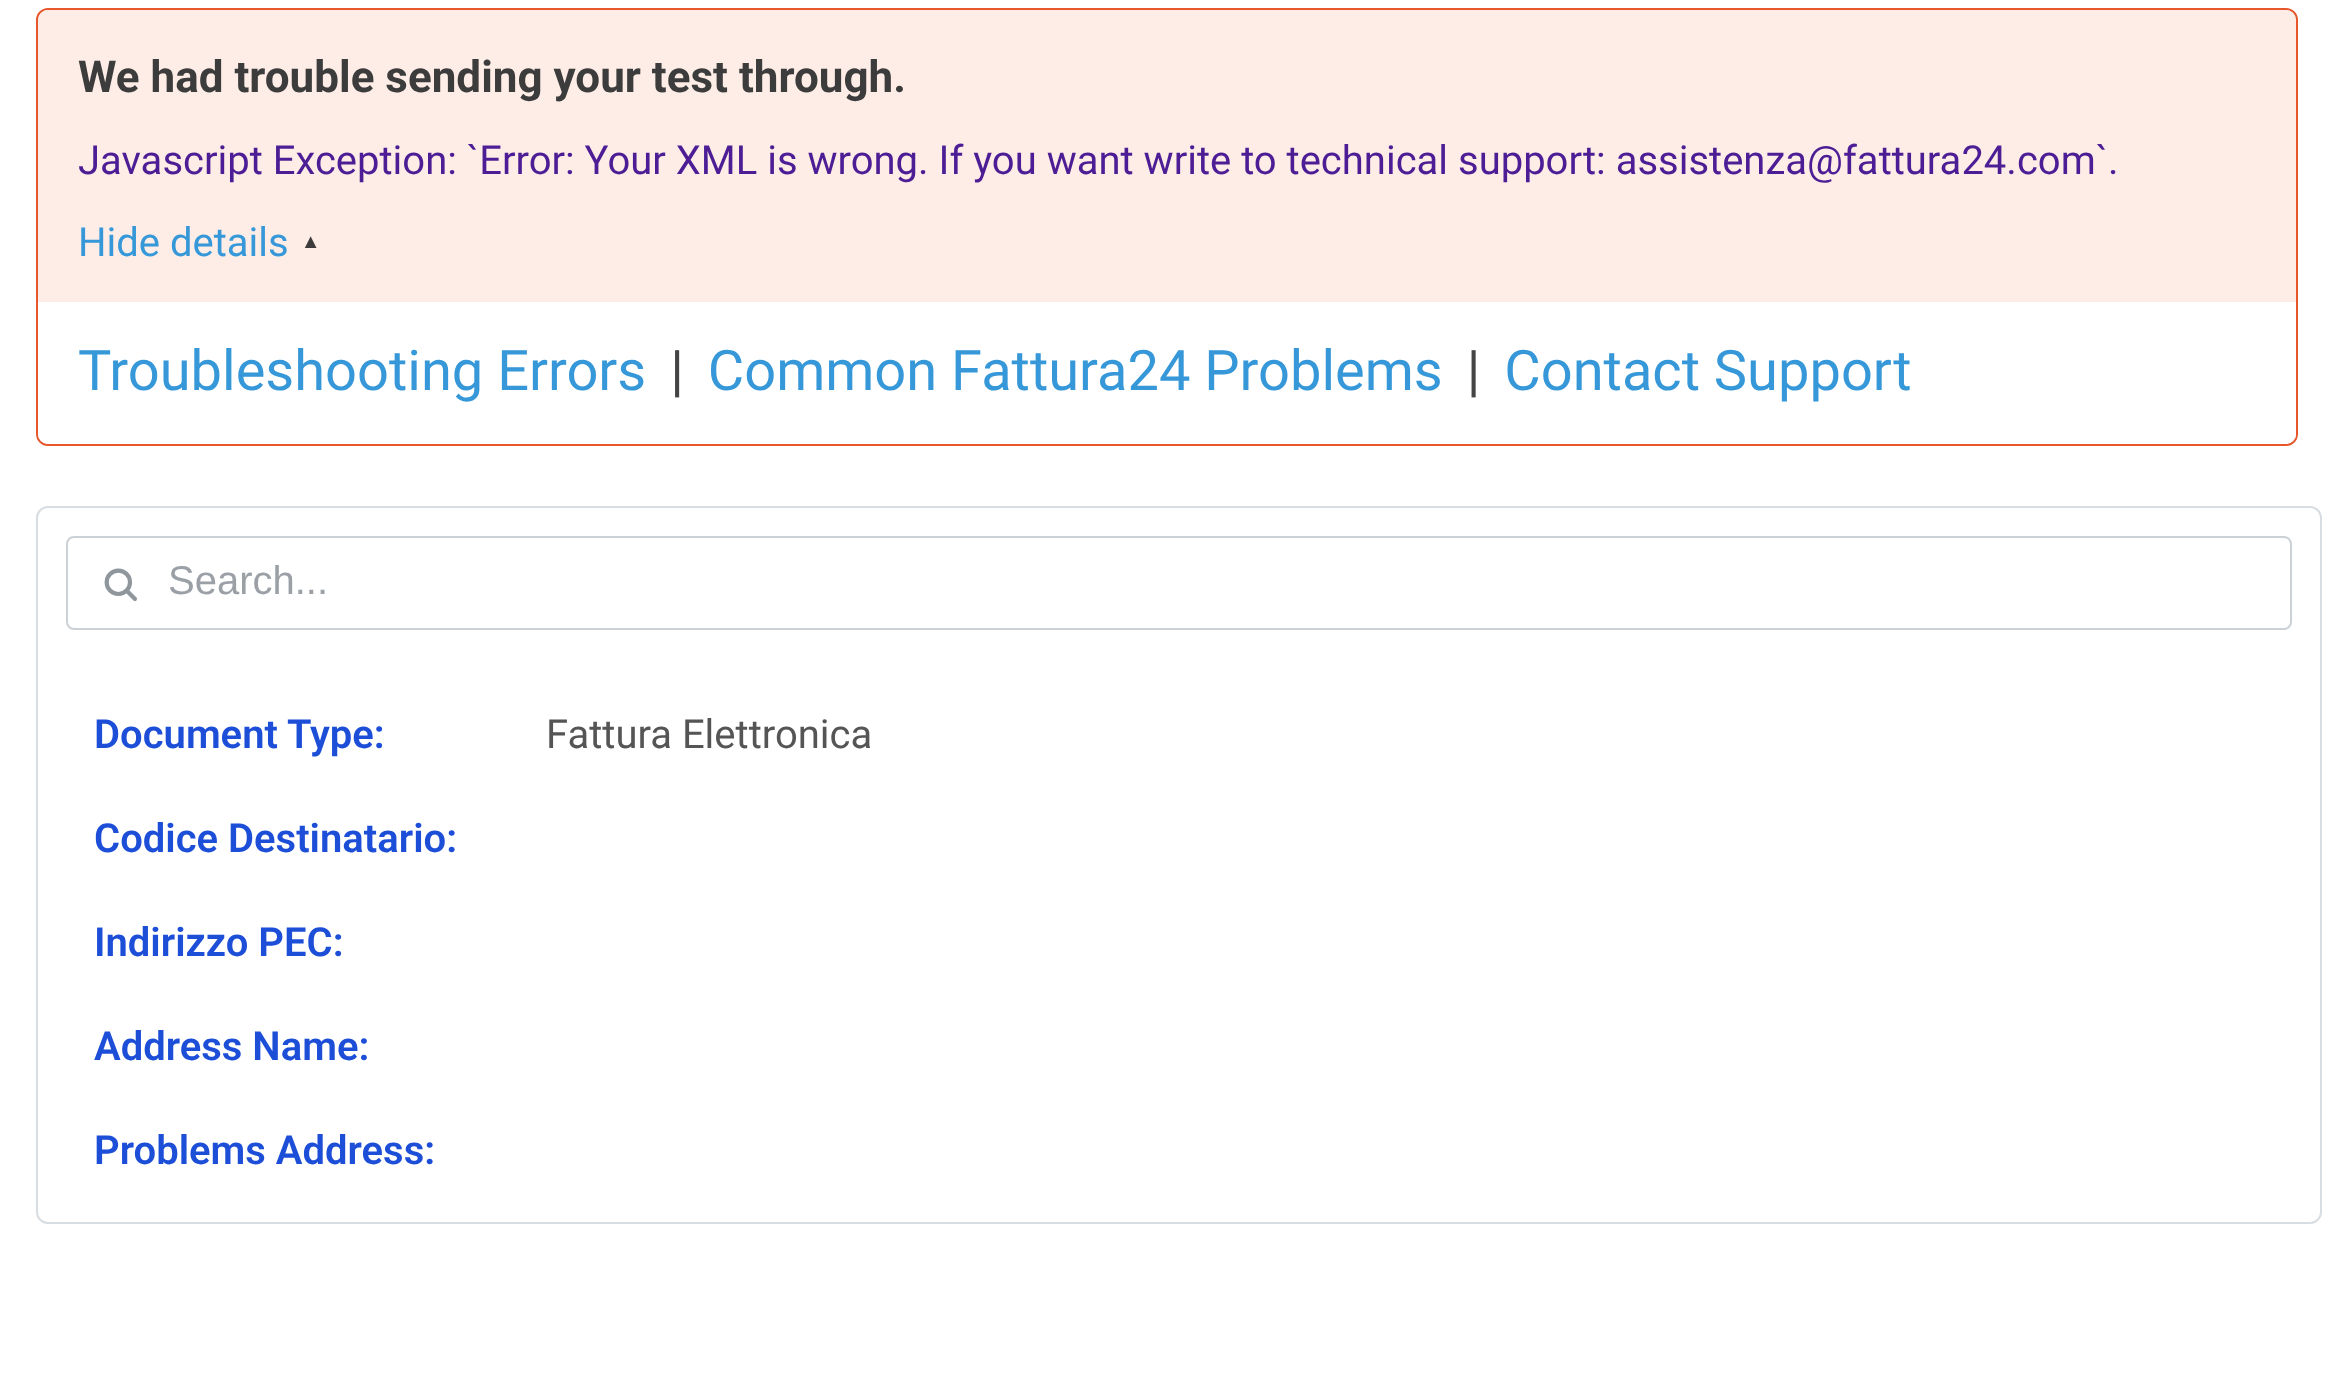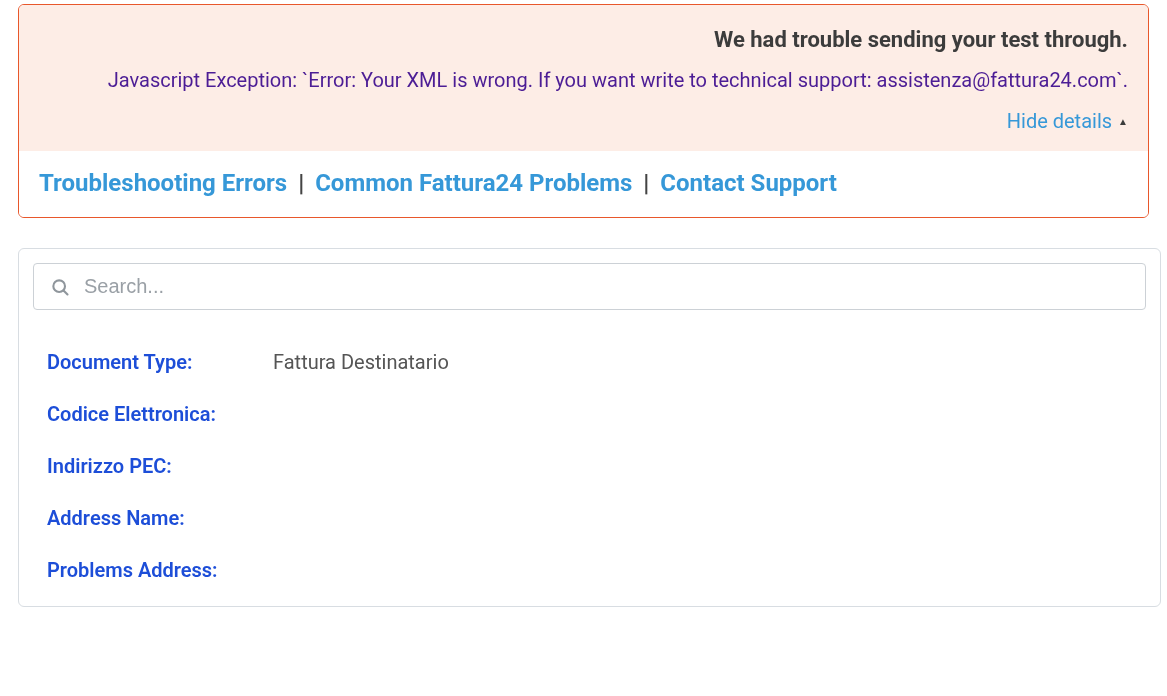--- a/index.html
+++ b/index.html
@@ -15,21 +15,20 @@
     }
     .error-box {
       border: 1.5px solid #e8572b;
       border-radius: 6px;
       margin: 4px 18px 0 18px;
       overflow: hidden;
     }
     .error-top {
       background: #fdede6;
       padding: 22px 20px 18px 20px;
-      text-align: right;
     }
     .error-title {
       font-weight: 700;
       color: #3c3c3c;
       font-size: 22px;
       margin-bottom: 14px;
     }
     .error-message {
       color: #4c1d95;
       font-size: 20px;
@@ -44,23 +43,22 @@
       align-items: center;
       gap: 6px;
     }
     .hide-details .triangle {
       font-size: 10px;
       color: #3c3c3c;
     }
     .error-bottom {
       background: #fff;
       padding: 18px 20px 20px 20px;
-      font-size: 24px;
+      font-size: 28px;
       color: #444;
-      font-weight: bold;
     }
     .error-bottom a {
       color: #3698d8;
       text-decoration: none;
       cursor: pointer;
     }
     .separator {
       color: #444;
       margin: 0 5px;
     }
@@ -137,24 +135,24 @@
   <div class="search-wrap">
     <svg class="search-icon" width="20" height="20" viewBox="0 0 24 24" fill="none" stroke="currentColor" stroke-width="2.5" stroke-linecap="round" stroke-linejoin="round">
       <circle cx="11" cy="11" r="7"></circle>
       <line x1="21" y1="21" x2="16.2" y2="16.2"></line>
     </svg>
     <input type="text" class="search-input" placeholder="Search..." style="">
   </div>
 
   <div class="field-row">
     <span class="field-label">Document Type:</span>
-    <span class="field-value">Fattura Destinatario</span>
+    <span class="field-value">Fattura Elettronica</span>
   </div>
   <div class="field-row">
-    <span class="field-label">Codice Elettronica:</span>
+    <span class="field-label">Codice Destinatario:</span>
     <span class="field-value"></span>
   </div>
   <div class="field-row">
     <span class="field-label">Indirizzo PEC:</span>
     <span class="field-value"></span>
   </div>
   <div class="field-row">
     <span class="field-label">Address Name:</span>
     <span class="field-value"></span>
   </div>

